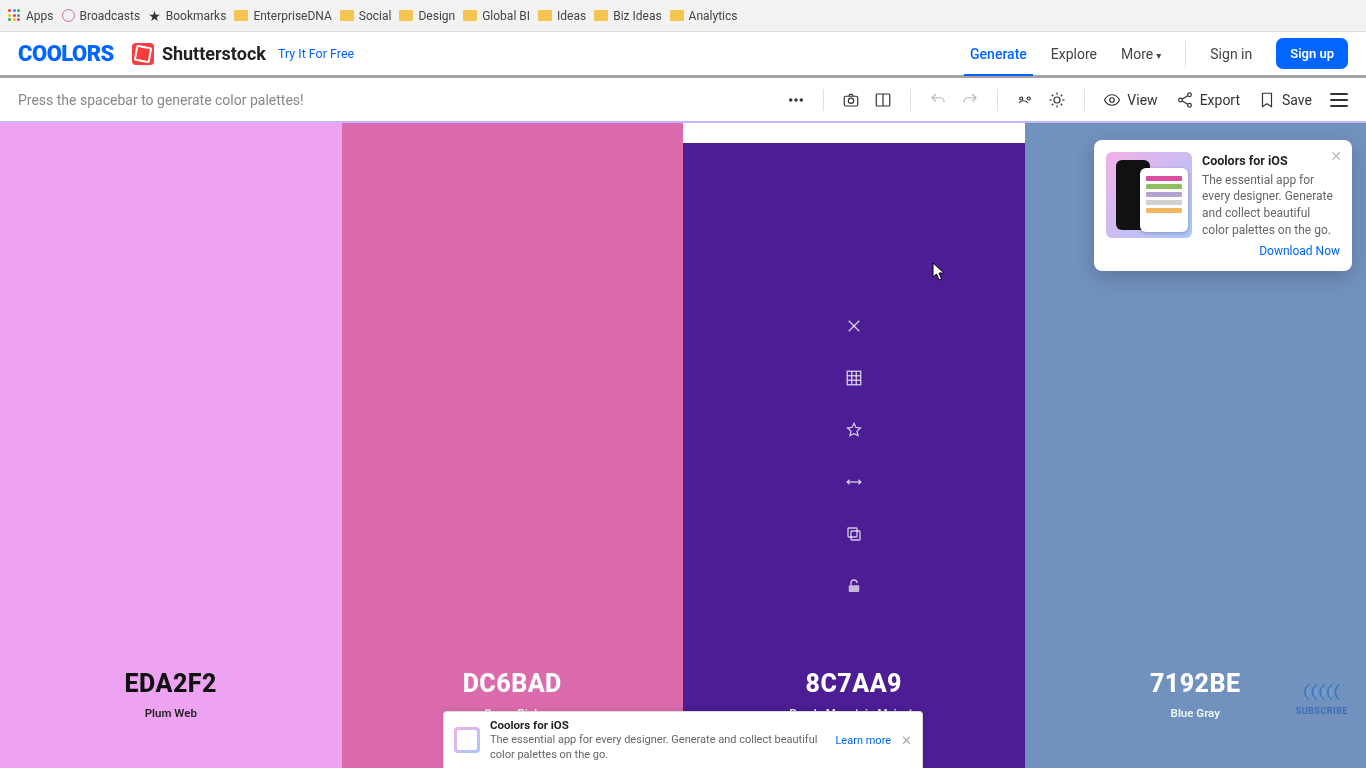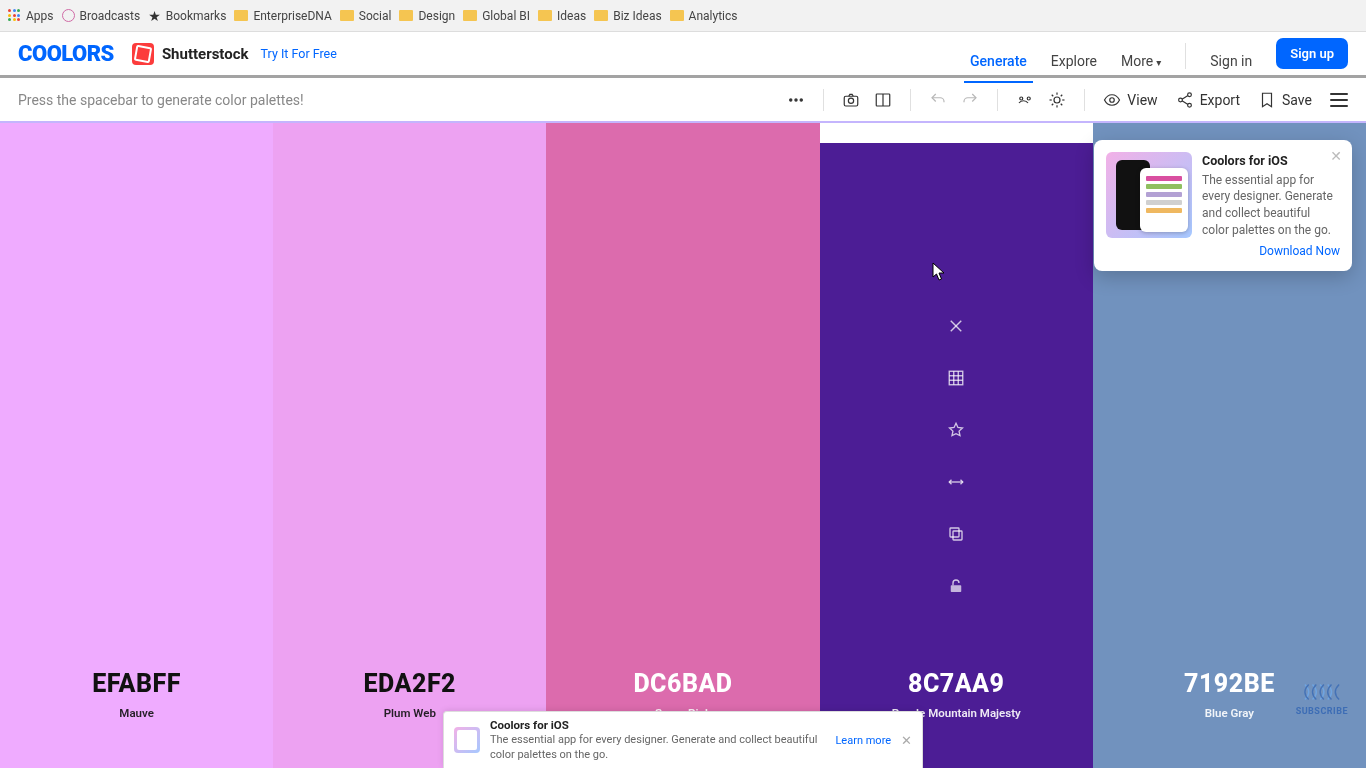--- a/index.html
+++ b/index.html
@@ -13,24 +13,24 @@
 .apps-icon span { width: 3px; height: 3px; border-radius: 50%; }
 .apps-icon span:nth-child(1){background:#ea4335}.apps-icon span:nth-child(2){background:#4285f4}.apps-icon span:nth-child(3){background:#34a853}.apps-icon span:nth-child(4){background:#fbbc05}.apps-icon span:nth-child(5){background:#ea4335}.apps-icon span:nth-child(6){background:#4285f4}.apps-icon span:nth-child(7){background:#34a853}.apps-icon span:nth-child(8){background:#fbbc05}.apps-icon span:nth-child(9){background:#ea4335}
 .star-icon-bm { color: #333; font-size: 14px; }
 .broadcast-icon { width: 13px; height: 13px; border: 1.5px solid #d06ba6; border-radius: 50%; position: relative; }
 
 
 .header { height: 46px; display: flex; align-items: center; padding: 0 18px; border-bottom: 3px solid #a3a3a3; }
 .logo { font-size: 22px; font-weight: 900; letter-spacing: -0.5px; color: #0066ff; margin-right: 18px; }
 .ss-icon { width: 22px; height: 22px; background: #fc3c3c; border-radius: 4px; display: flex; align-items: center; justify-content: center; margin-right: 8px; }
 .ss-icon::before { content: ""; width: 12px; height: 12px; border: 2px solid #fff; border-radius: 2px; transform: rotate(10deg); }
-.ss-label { font-weight: 700; font-size: 15px; color: #222; margin-right: 8px; }
+.ss-label { font-weight: 700; font-size: 18px; color: #222; margin-right: 8px; }
 .ss-text { font-size: 12.5px; color: #555; }
 .ss-link { color: #0066ff; margin-left: 4px; }
-.header-nav { margin-left: auto; display: flex; align-items: flex-end; gap: 24px; font-size: 14px; color: #444; }
+.header-nav { margin-left: auto; display: flex; align-items: center; gap: 24px; font-size: 14px; color: #444; }
 .header-nav .active { color: #0066ff; font-weight: 500; position: relative; }
 .header-nav .active::after { content:""; position:absolute; left:-6px; right:-6px; bottom:-14px; height:2px; background:#0066ff; }
 .chev { font-size: 10px; margin-left: 3px; }
 .divider-v { width: 1px; height: 26px; background: #e0e0e0; }
 .signup-btn { background: #0066ff; color: #fff; padding: 8px 14px; border-radius: 7px; font-weight: 600; font-size: 13px; }
 
 
 .toolbar { height: 45px; display: flex; align-items: center; padding: 0 18px; border-bottom: 2px solid #c4b5fd; font-size: 14px; color: #555; }
 .toolbar .hint { color: #888; }
 .toolbar-right { margin-left: auto; display: flex; align-items: center; gap: 18px; }
@@ -256,24 +256,20 @@
     </div>
     <span class="ham">
         <span></span>
         <span></span>
         <span></span>
       </span>
   </div>
 </div>
 
 <div class="palette" id="palette">
-    <div class="col" style="background: rgb(239, 171, 255);">
-      <div class="hex dark">EFABFF</div>
-      <div class="name dark">Mauve</div>
-    </div>
     <div class="col" style="background: rgb(237, 162, 242);">
       <div class="hex dark">EDA2F2</div>
       <div class="name dark">Plum Web</div>
     </div>
     <div class="col" style="background: rgb(220, 107, 173);">
       <div class="hex light">DC6BAD</div>
       <div class="name light">Super Pink</div>
     </div>
     <div class="col" style="background: #4c1d95; margin-top: 20px;">
       <div class="col-tools">

